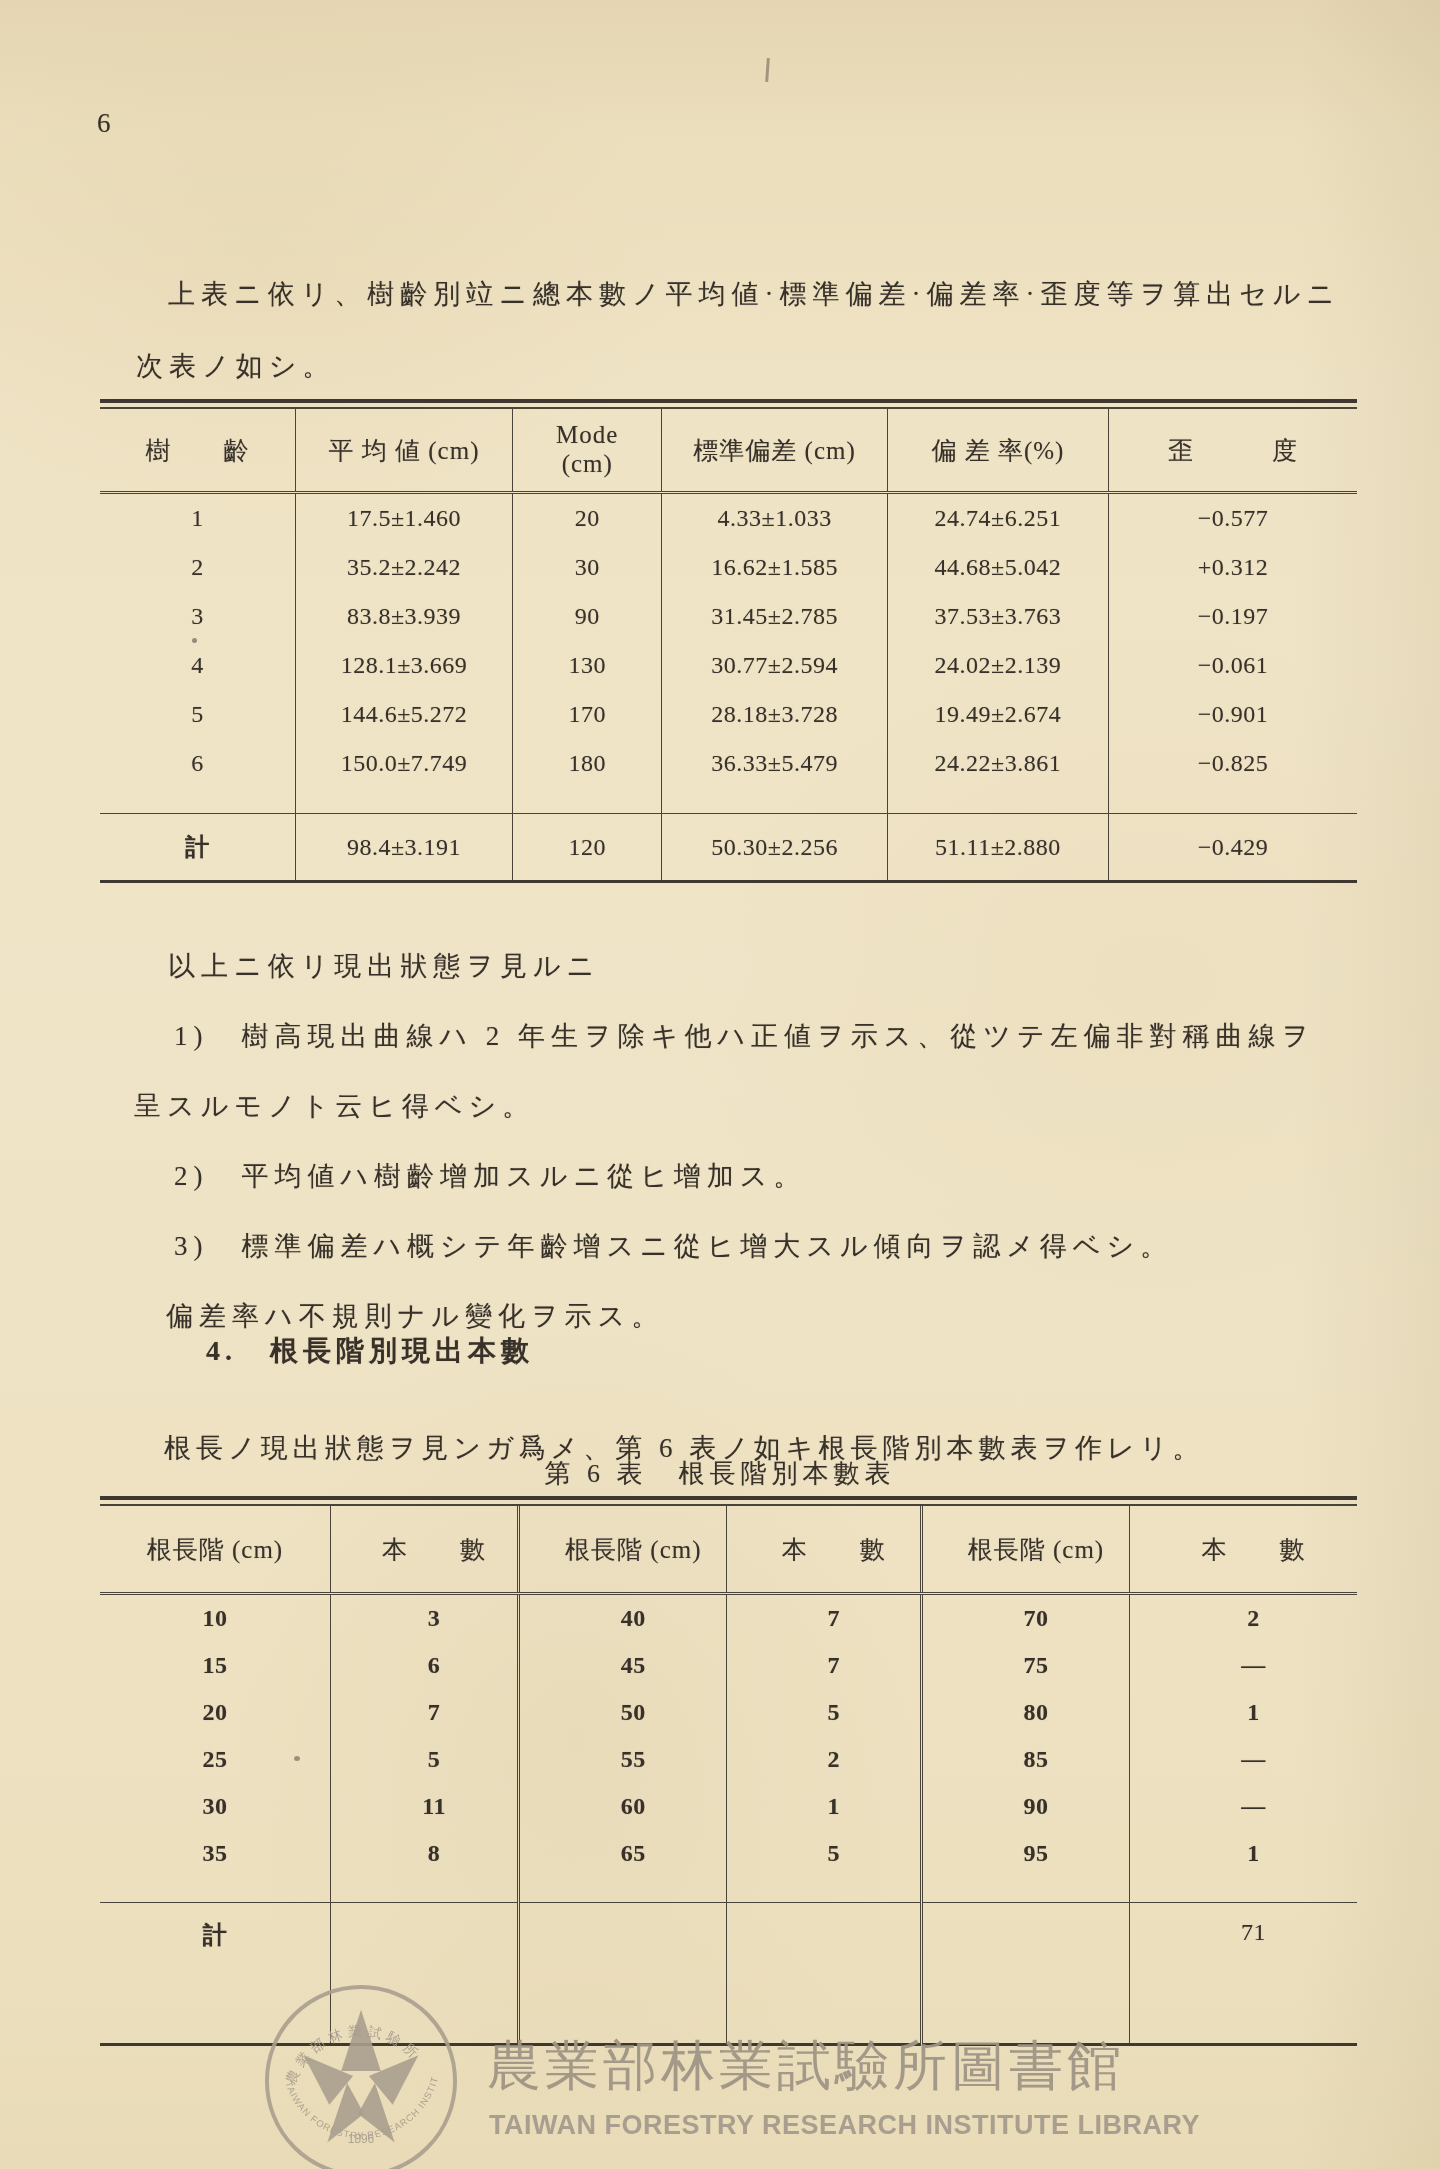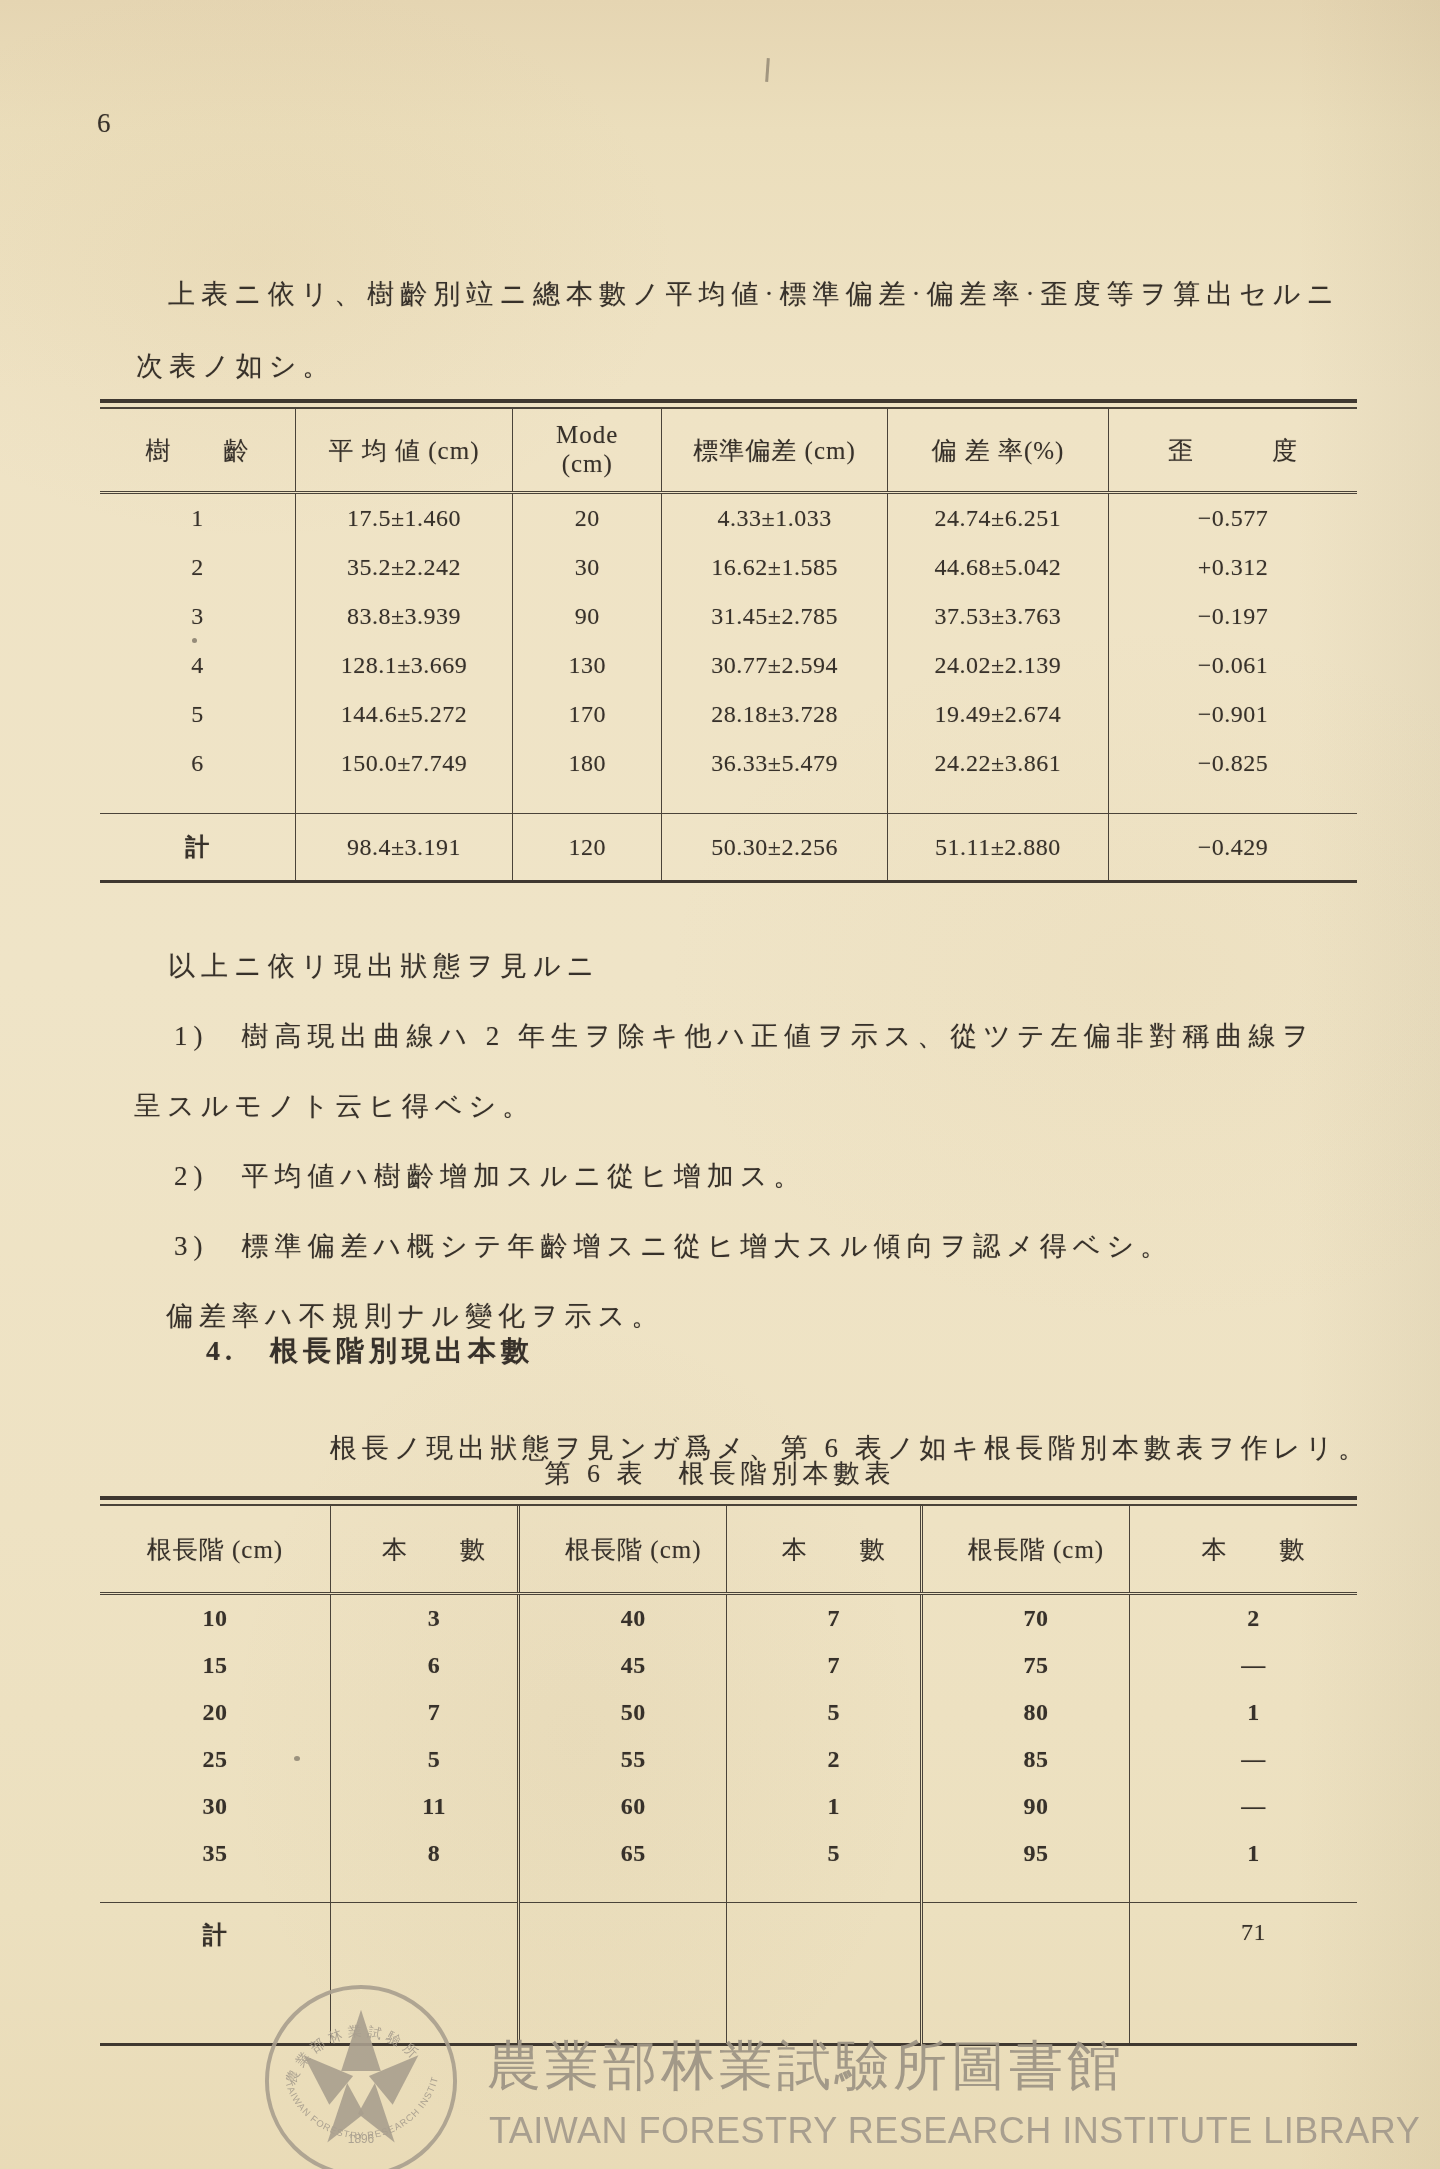--- a/index.html
+++ b/index.html
@@ -45,21 +45,21 @@
                   vertical-align:top;padding-top:16px;font-size:24px;}
   .total-label{font-weight:700;font-size:25px;}
   .mode2{display:block;line-height:1.15;}
   
   .note-line{left:130px;width:1240px;margin-top:32px;}
   .sec-head{font-weight:700;font-size:28px;letter-spacing:5px;}
   .caption{left:0;width:1440px;text-align:center;font-size:26px;letter-spacing:5px;}
   
   .wm-zh{font-size:54px;letter-spacing:4px;font-weight:500;color:rgba(158,149,133,0.95);
          font-family:"Liberation Serif","DejaVu Serif",serif;text-shadow:none;}
-  .wm-en{font-size:36px;letter-spacing:0.5px;font-weight:400;color:rgba(164,155,140,0.95);
+  .wm-en{font-size:27px;letter-spacing:0.5px;font-weight:700;color:rgba(164,155,140,0.95);
          font-family:"Liberation Sans","DejaVu Sans",sans-serif;text-shadow:none;text-align:right;}
   
   .dot{border-radius:50%;background:#4a433b;}
   .stray{width:3px;height:24px;background:#675f52;opacity:0.55;transform:rotate(4deg);}
 </style>
 </head>
 <body>
 
 <div class="page">
 
@@ -168,21 +168,21 @@
   <div class="abs dot" style="left:192px;top:638px;width:5px;height:5px;opacity:.55;"></div>
 
   <div class="abs ink jp note-line" style="top:918px;text-indent:38px;">以上ニ依リ現出狀態ヲ見ルニ</div>
   <div class="abs ink jp note-line" style="top:988px;text-indent:44px;">1)　樹高現出曲線ハ 2 年生ヲ除キ他ハ正値ヲ示ス、從ツテ左偏非對稱曲線ヲ</div>
   <div class="abs ink jp note-line" style="top:1058px;text-indent:4px;">呈スルモノト云ヒ得ベシ。</div>
   <div class="abs ink jp note-line" style="top:1128px;text-indent:44px;">2)　平均値ハ樹齡增加スルニ從ヒ增加ス。</div>
   <div class="abs ink jp note-line" style="top:1198px;text-indent:44px;">3)　標準偏差ハ概シテ年齡增スニ從ヒ增大スル傾向ヲ認メ得ベシ。</div>
   <div class="abs ink jp note-line" style="top:1268px;text-indent:36px;">偏差率ハ不規則ナル變化ヲ示ス。</div>
 
   <div class="abs ink sec-head" style="left:206px;top:1332px;">4.　根長階別現出本數</div>
-  <div class="abs ink jp note-line" style="top:1400px;text-indent:34px;letter-spacing:5px;text-align:right;">根長ノ現出狀態ヲ見ンガ爲メ、第 6 表ノ如キ根長階別本數表ヲ作レリ。</div>
+  <div class="abs ink jp note-line" style="top:1400px;text-indent:34px;letter-spacing:5px;">根長ノ現出狀態ヲ見ンガ爲メ、第 6 表ノ如キ根長階別本數表ヲ作レリ。</div>
   <div class="abs ink caption" style="top:1456px;">第 6 表　根長階別本數表</div>
 
   <div class="twrap" style="top:1496px;">
     <div class="thinline"></div>
     <table class="t2">
       <colgroup>
         <col style="width:18.33%">
           <col style="width:14.98%">
           <col style="width:16.57%">
         <col style="width:15.46%">

